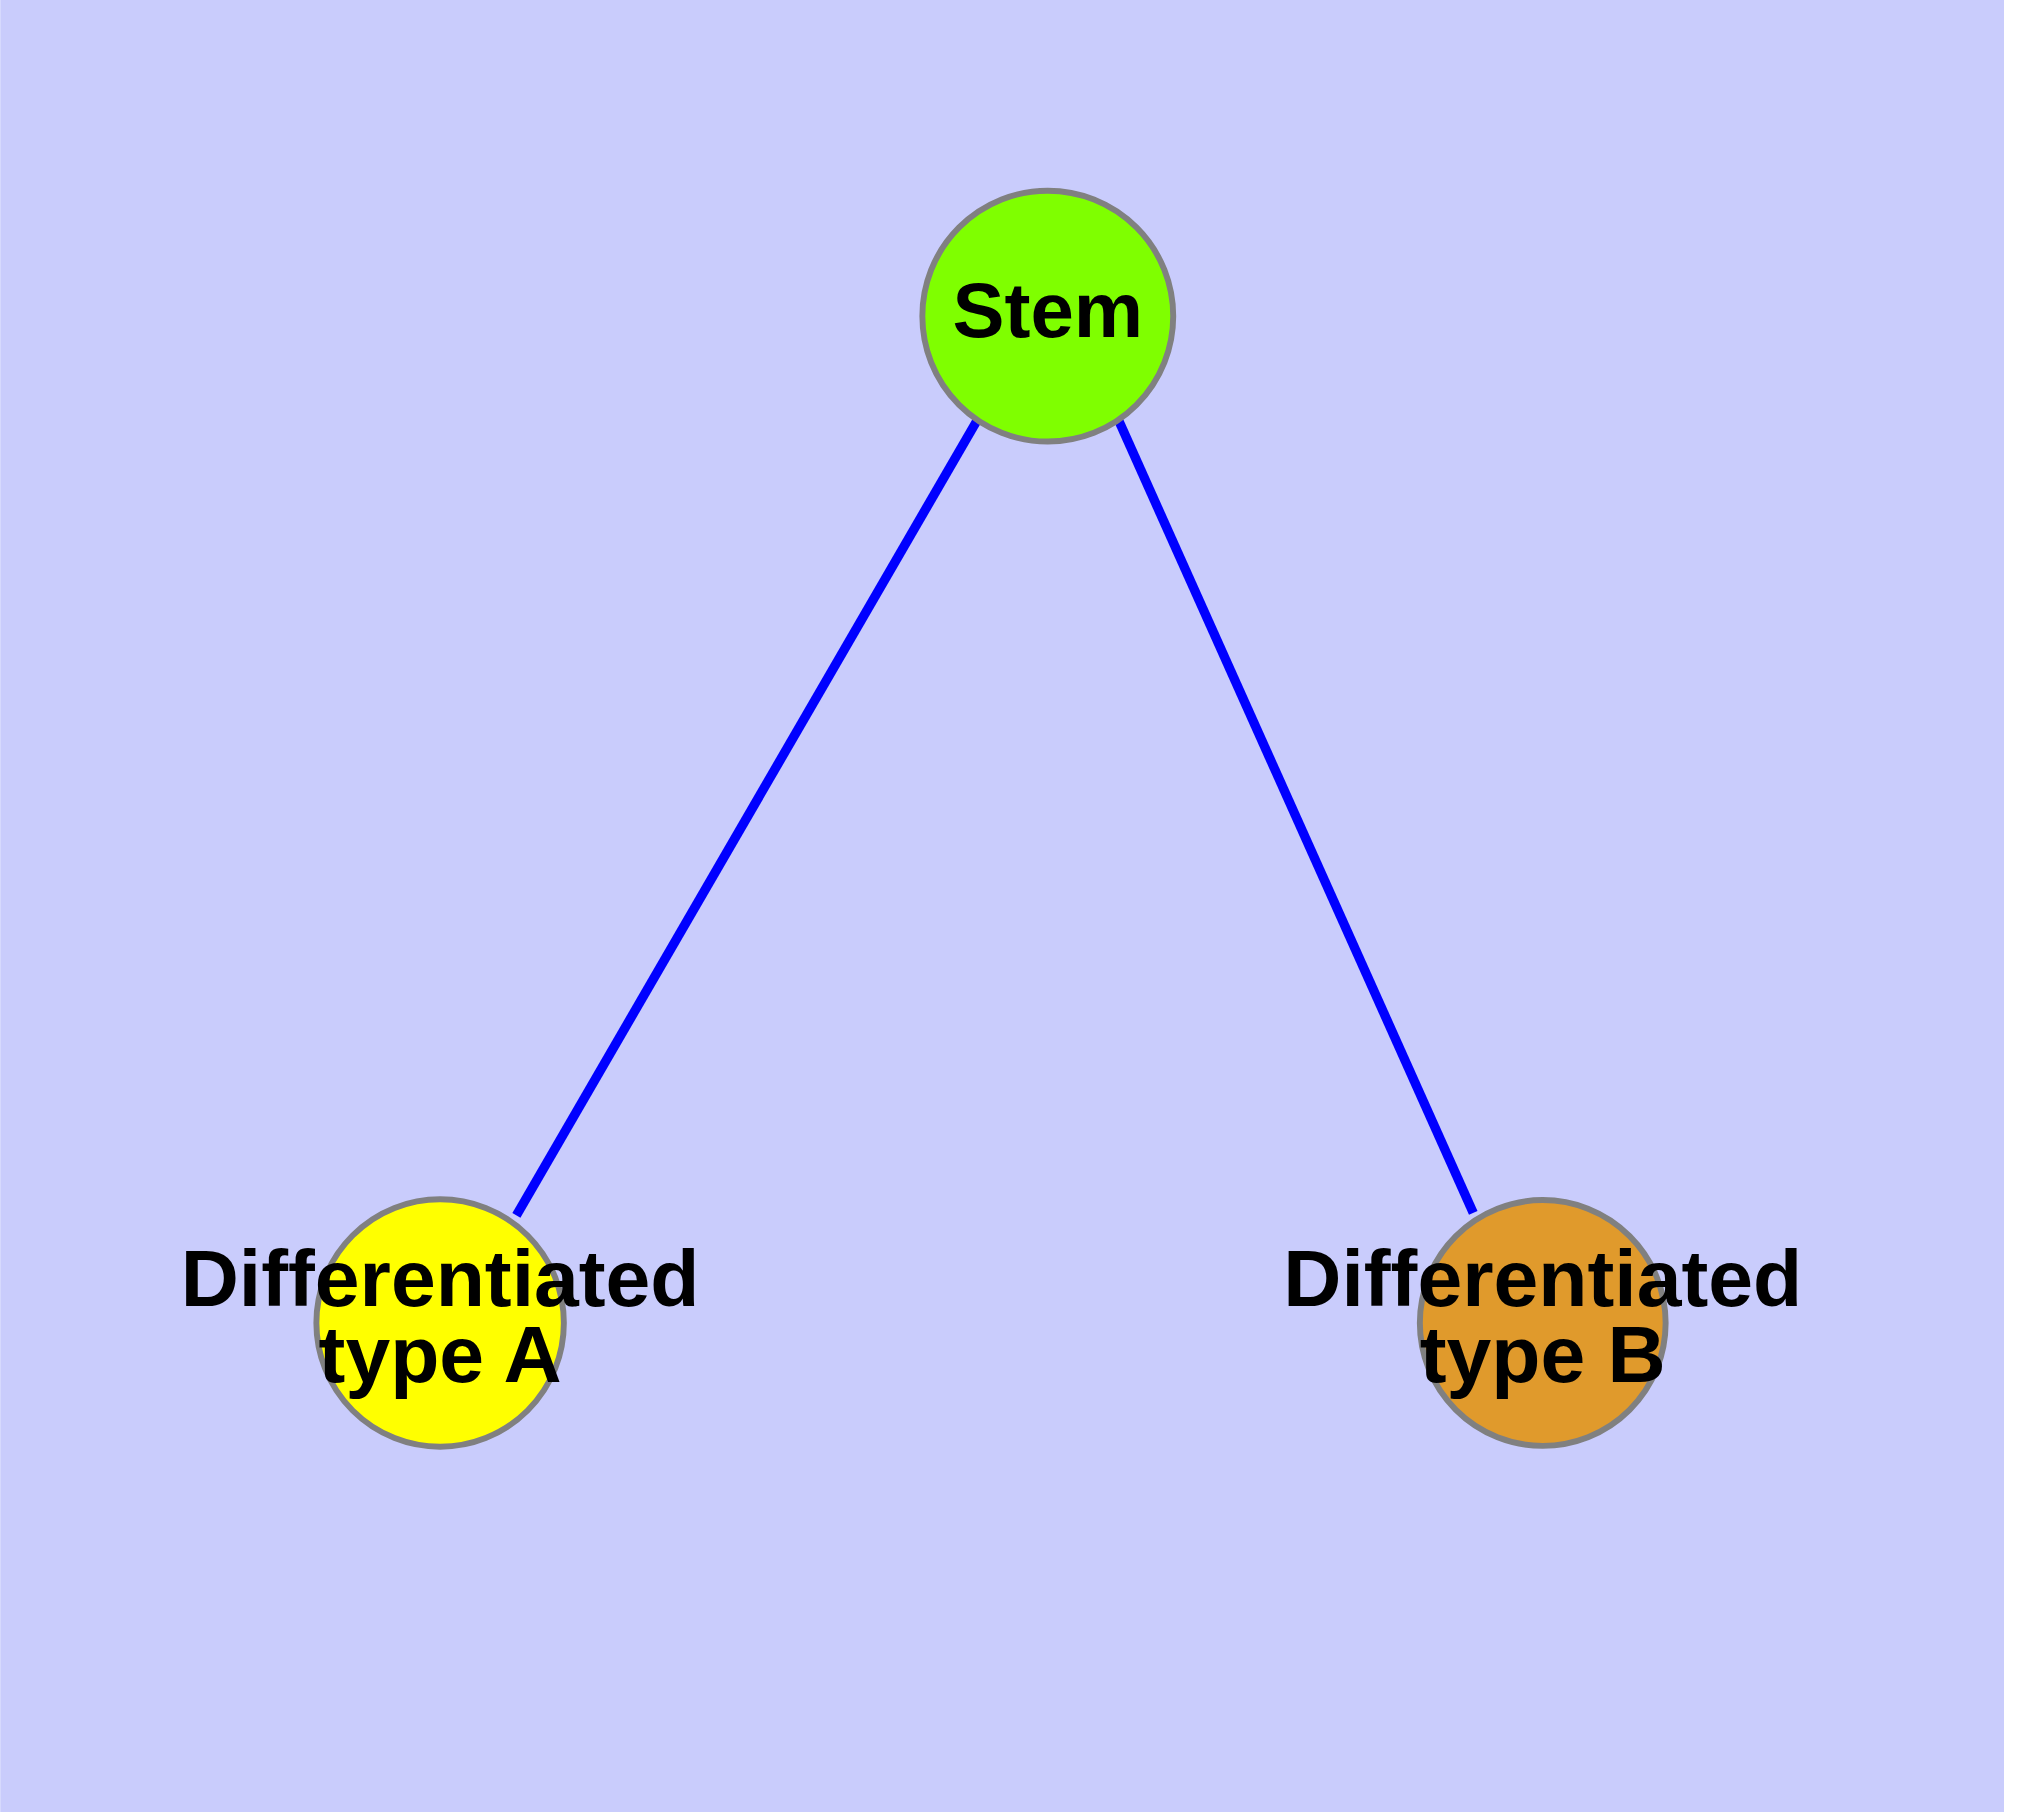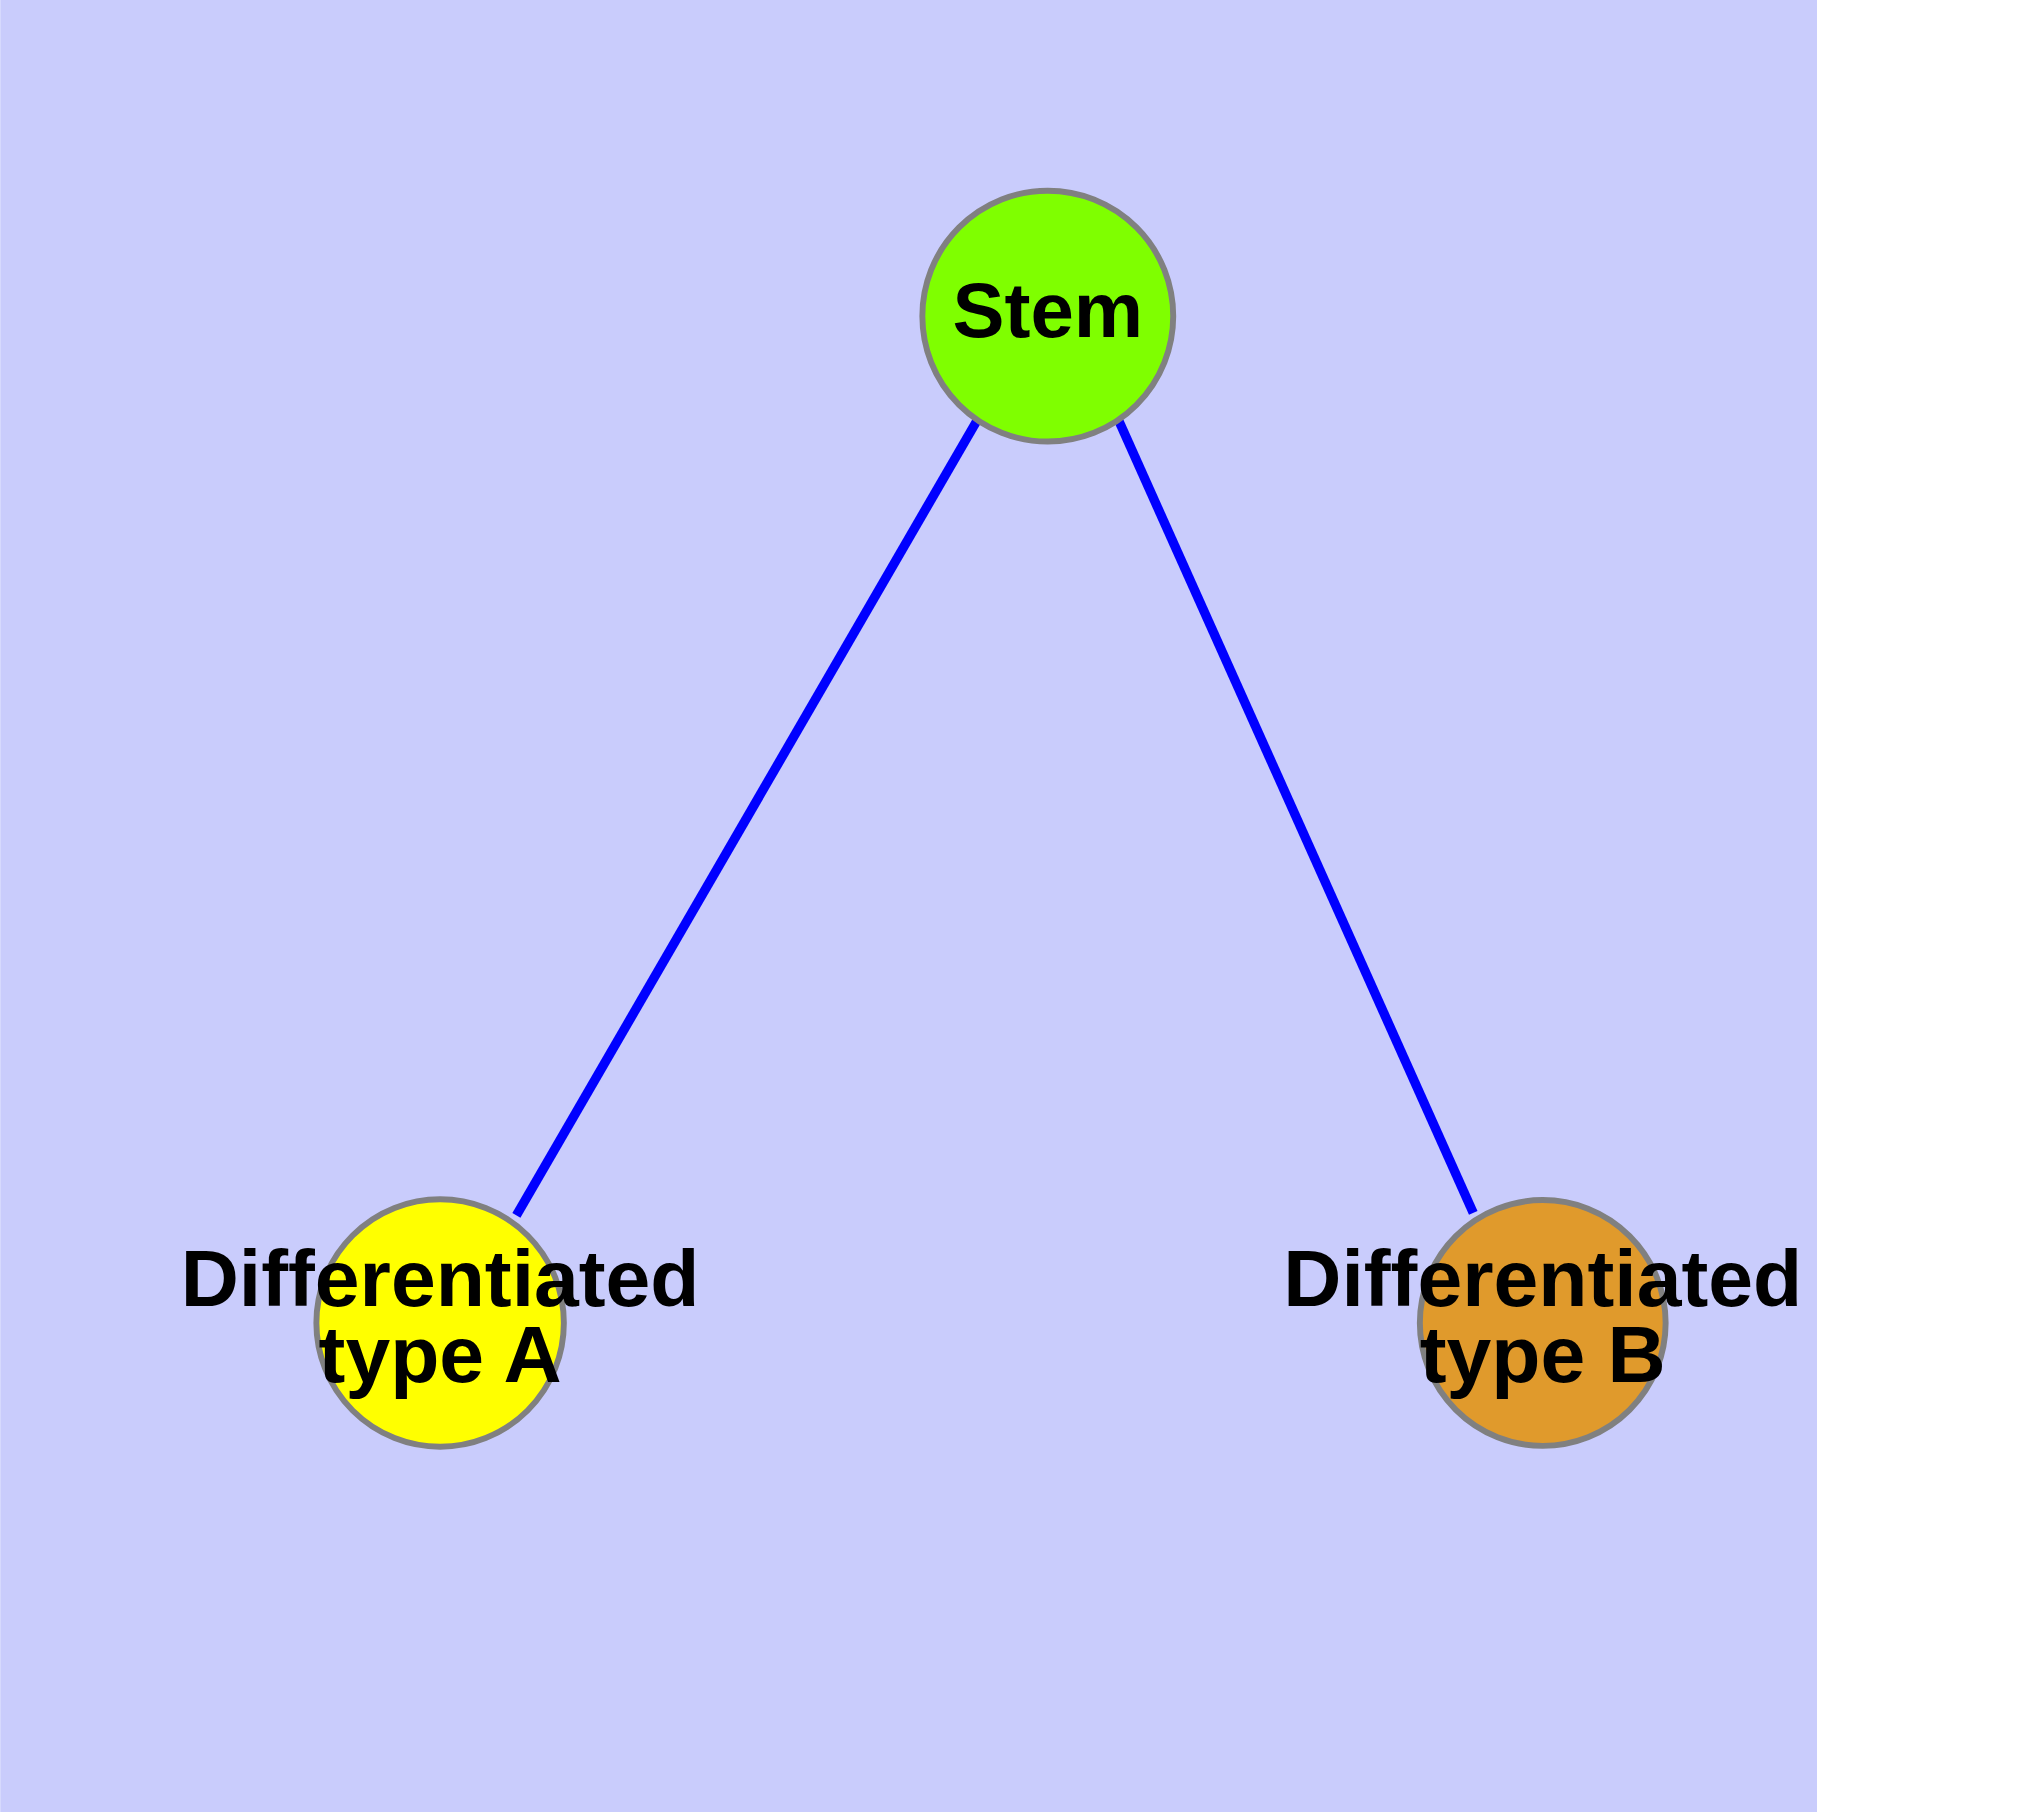--- a/index.html
+++ b/index.html
@@ -26,21 +26,21 @@
     font-family: "Liberation Sans", sans-serif;
     font-weight: bold;
     fill: #000000;
     text-anchor: middle;
     dominant-baseline: middle;
   }
 </style>
 </head>
 <body>
 
-<div id="canvas" style="width: 1817px; height: 1812px;">
+<div id="canvas" style="width: 2004px; height: 1812px;">
   <svg id="graph-svg" viewBox="0 0 2384 2138">
 
     <rect id="bg-rect" x="0" y="0" width="2384" height="2138" fill="#C9CCFC"></rect>
 
     <g id="edges-group">
       <line id="edge-0" x1="1152" y1="497" x2="609" y2="1434" stroke="#0000FF" stroke-width="11" stroke-linecap="butt"></line>
       <line id="edge-1" x1="1320" y1="497" x2="1738" y2="1431" stroke="#0000FF" stroke-width="11" stroke-linecap="butt"></line>
     </g>
 
     <g id="nodes-group">

